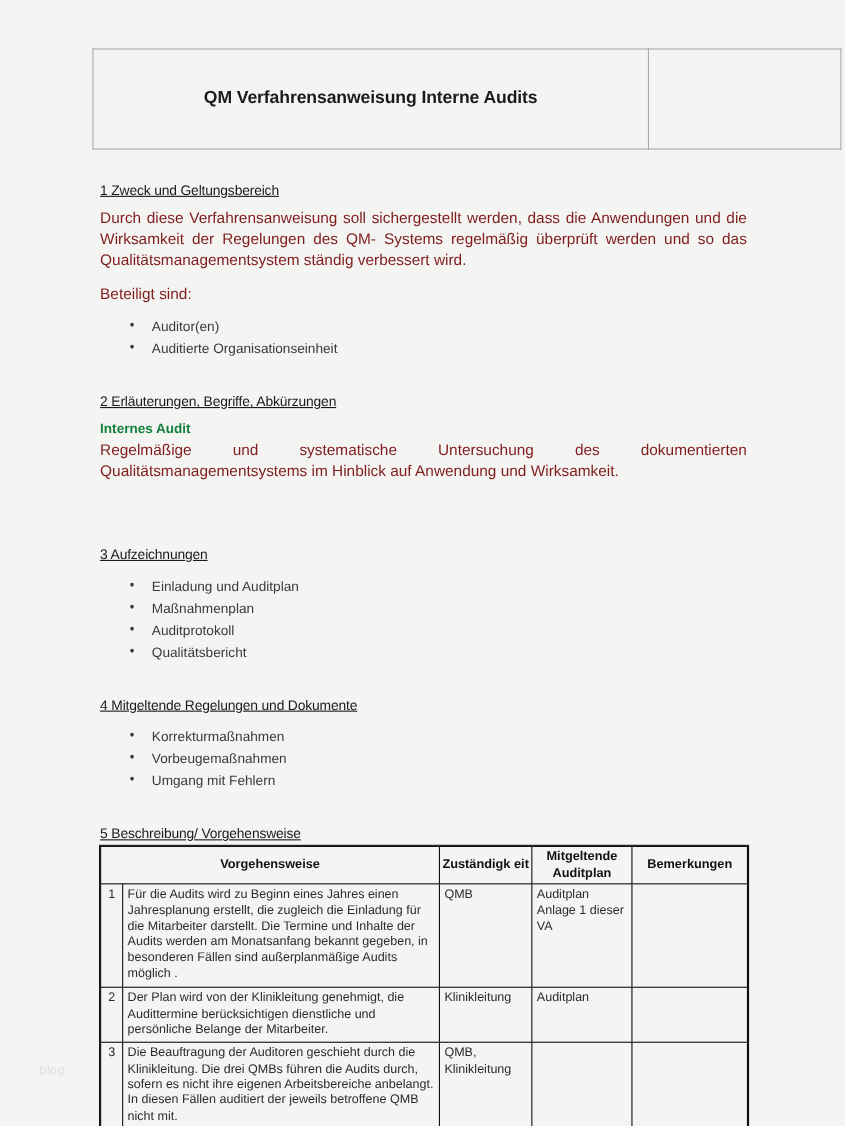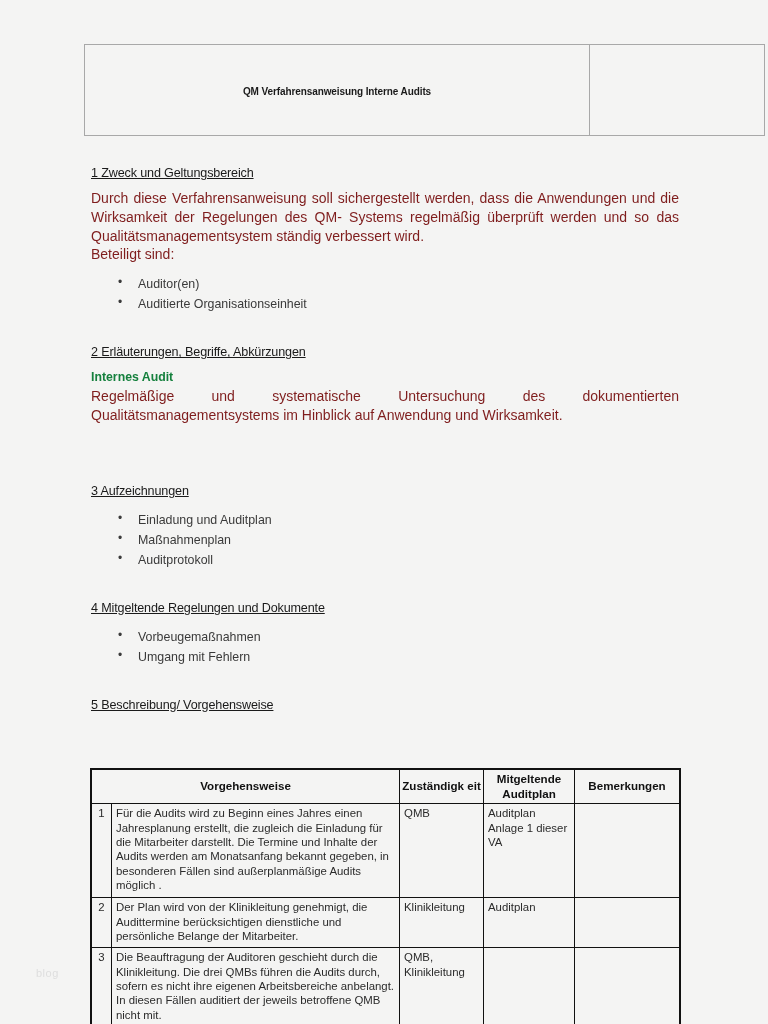--- a/index.html
+++ b/index.html
@@ -40,21 +40,21 @@
     padding: 0 10px;
   }
   .header-table td.title-cell {
     width: 484px;
     text-align: center;
   }
   .header-table td.blank-cell {
     width: 154px;
   }
   .doc-title {
-    font-size: 10px;
+    font-size: 16px;
     font-weight: bold;
     letter-spacing: -0.1px;
     color: #1a1a1a;
   }
 
   
   .content {
     position: absolute;
     left: 91px;
     top: 165px;
@@ -194,21 +194,21 @@
         <td class="blank-cell"></td>
       </tr>
     </tbody>
   </table>
 
   <div class="content">
 
     <section>
       <h2 class="section-heading">1 Zweck und Geltungsbereich</h2>
       <p class="body-text">Durch diese Verfahrensanweisung soll sichergestellt werden, dass die Anwendungen und die Wirksamkeit der Regelungen des QM- Systems regelmäßig überprüft werden und so das Qualitätsmanagementsystem ständig verbessert wird.</p>
-      <p class="body-text nojust" style="margin-top:0">Beteiligt sind:</p>
+      <p class="body-text nojust" style="margin-top:13px">Beteiligt sind:</p>
       <ul class="bullets">
         <li>Auditor(en)</li>
         <li>Auditierte Organisationseinheit</li>
       </ul>
     </section>
 
     <div class="gap-md"></div>
 
     <section>
       <h2 class="section-heading">2 Erläuterungen, Begriffe, Abkürzungen</h2>
@@ -217,28 +217,30 @@
     </section>
 
     <div class="gap-xl"></div>
 
     <section>
       <h2 class="section-heading">3 Aufzeichnungen</h2>
       <ul class="bullets">
         <li>Einladung und Auditplan</li>
         <li>Maßnahmenplan</li>
         <li>Auditprotokoll</li>
+        <li>Qualitätsbericht</li>
       </ul>
     </section>
 
     <div class="gap-md"></div>
 
     <section>
       <h2 class="section-heading">4 Mitgeltende Regelungen und Dokumente</h2>
       <ul class="bullets">
+        <li>Korrekturmaßnahmen</li>
         <li>Vorbeugemaßnahmen</li>
         <li>Umgang mit Fehlern</li>
       </ul>
     </section>
 
     <div class="gap-md"></div>
 
     <section>
       <h2 class="section-heading">5 Beschreibung/ Vorgehensweise</h2>
     </section>

